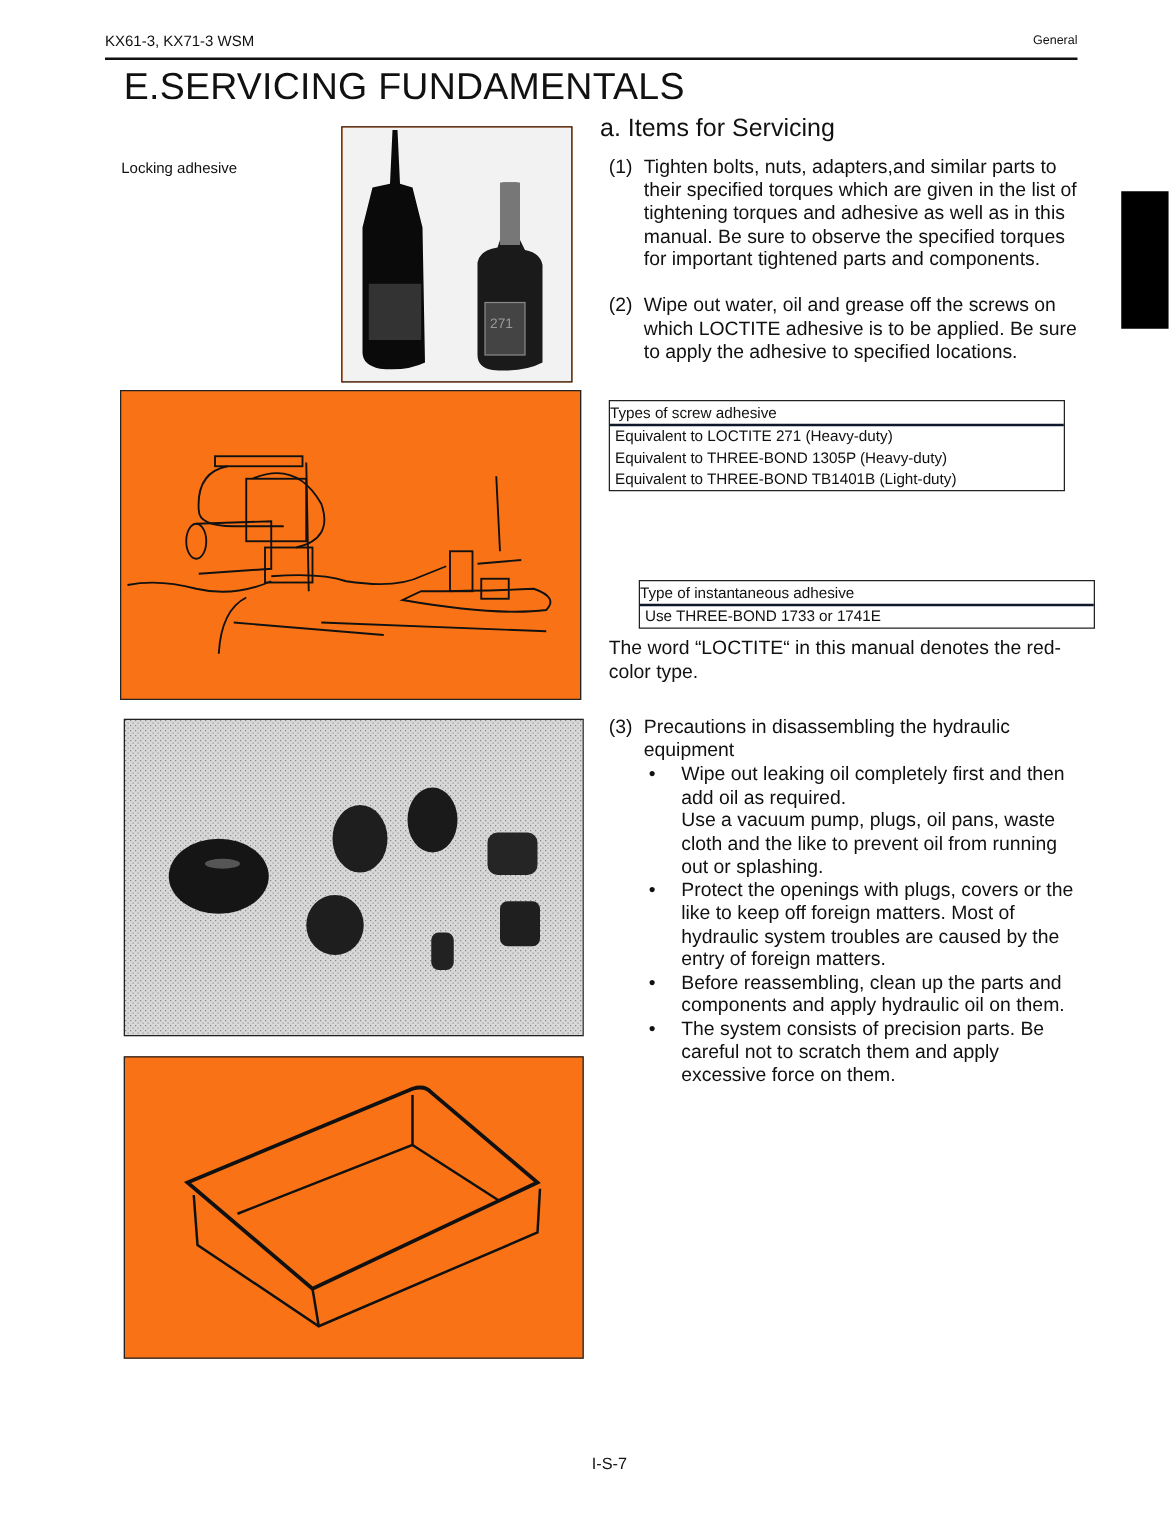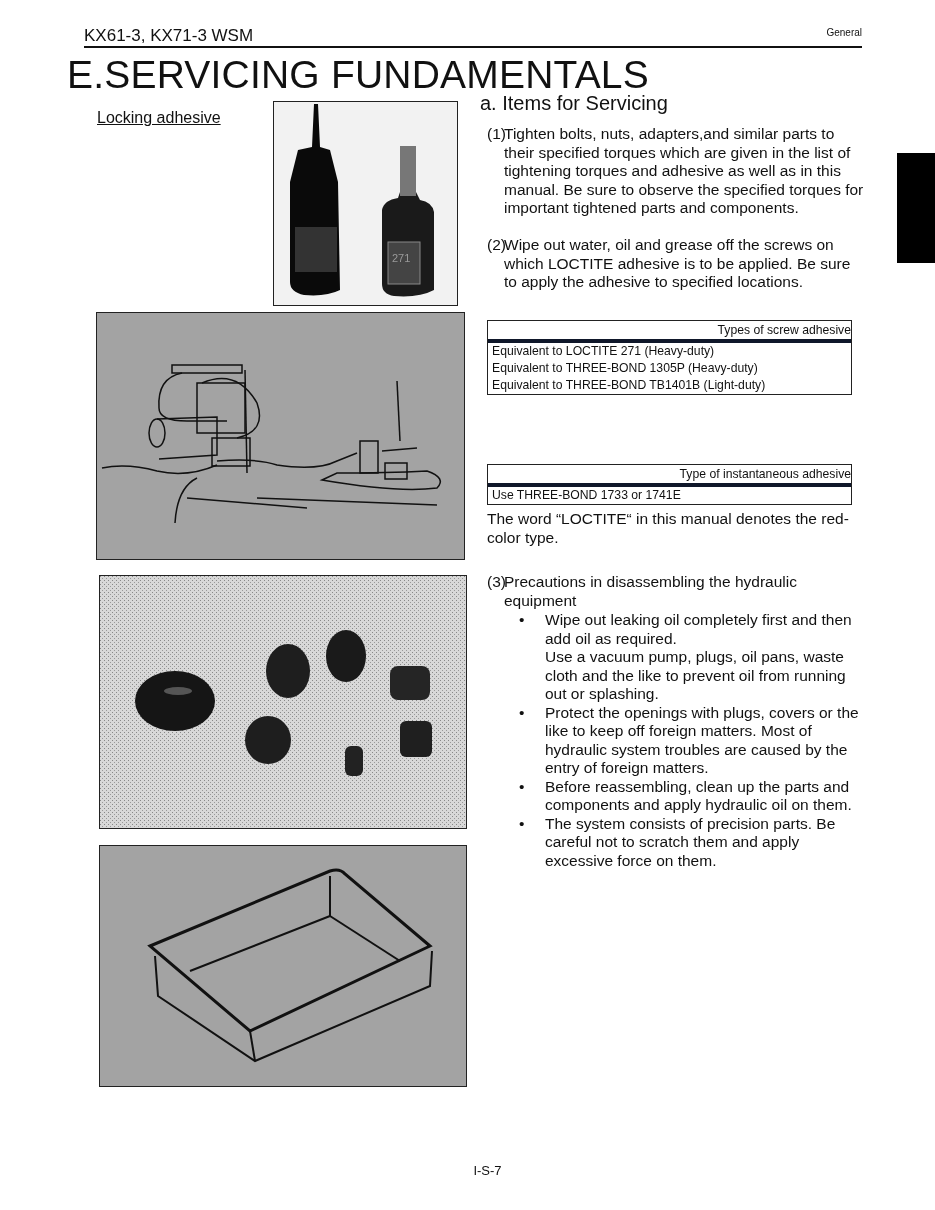--- a/index.html
+++ b/index.html
@@ -1,38 +1,38 @@
 <!DOCTYPE html>
 <html><head>
 <meta charset="utf-8">
 <style>
   html, body { margin:0; padding:0; background:#fff; }
   body { width:935px; height:1210px; position:relative; overflow:hidden;
          font-family:"Liberation Sans", sans-serif; color:#111; }
   .abs { position:absolute; }
-  .hdr-left { left:84px; top:26px; font-size:17px; }
+  .hdr-left { left:84px; top:26px; font-size:12px; }
   .hdr-right { right:73px; top:27px; font-size:10px; }
   .hdr-rule { left:84px; top:46px; width:778px; height:2px; background:#111; }
-  .title { left:67px; top:53px; font-size:39px; letter-spacing:0.2px; }
+  .title { left:99px; top:53px; font-size:30px; letter-spacing:0.2px; }
   .side-tab { left:897px; top:153px; width:38px; height:110px; background:#000; }
-  .lock-label { left:97px; top:109px; font-size:16px;text-decoration:underline; }
-  .fig { border:1px solid #222; background:#a3a3a3; }
+  .lock-label { left:97px; top:127px; font-size:12px; }
+  .fig { border:1px solid #222; background:#f97316; }
   .fig1 { left:273px; top:101px; width:183px; height:203px; }
   .fig2 { left:96px; top:312px; width:367px; height:246px; }
   .fig3 { left:99px; top:575px; width:366px; height:252px; background:#cfcfcf; }
   .fig4 { left:99px; top:845px; width:366px; height:240px; }
   .fig svg { width:100%; height:100%; display:block; }
   .sec-a { left:480px; top:92px; font-size:20px; }
   .para { font-size:15.5px; line-height:18.5px; }
   .item { position:absolute; left:487px; width:380px; }
   .item .num { position:absolute; left:0; top:0; }
-  .item .txt { margin-left:17px; }
+  .item .txt { margin-left:28px; }
   .tbl { position:absolute; left:487px; width:363px; border:1px solid #222;
          font-size:12.2px; }
-  .tbl .th { text-align:right; border-bottom:4px solid #0f172a; padding:1px 0 1px; line-height:16px; }
+  .tbl .th { text-align:left; border-bottom:2px solid #0f172a; padding:1px 0 1px; line-height:16px; }
   .tbl .td { padding:0 4px; line-height:17px; }
   .note { left:487px; top:510px; width:375px; }
   .bullets { position:absolute; left:517px; width:350px; }
   .bullet { position:relative; margin-left:28px; }
   .bullet .dot { position:absolute; left:-26px; top:0; }
   .footer { left:0; width:935px; top:1163px; text-align:center; font-size:13px;margin-left:20px; }
 </style>
 </head>
 <body>
 
@@ -122,21 +122,21 @@
   <div class="txt">Wipe out water, oil and grease off the screws on which LOCTITE adhesive is to be applied. Be sure to apply the adhesive to specified locations.</div>
 </div>
 
 <div class="tbl" style="top:320px;">
   <div class="th">Types of screw adhesive</div>
   <div class="td">Equivalent to LOCTITE 271 (Heavy-duty)</div>
   <div class="td">Equivalent to THREE-BOND 1305P (Heavy-duty)</div>
   <div class="td">Equivalent to THREE-BOND TB1401B (Light-duty)</div>
 </div>
 
-<div class="tbl" style="top:464px;">
+<div class="tbl" style="top:464px;margin-left:24px;">
   <div class="th">Type of instantaneous adhesive</div>
   <div class="td">Use THREE-BOND 1733 or 1741E</div>
 </div>
 
 <div class="abs note para">The word “LOCTITE“ in this manual denotes the red-color type.</div>
 
 <div class="item para" style="top:573px;">
   <span class="num">(3)</span>
   <div class="txt">Precautions in disassembling the hydraulic equipment</div>
 </div>

